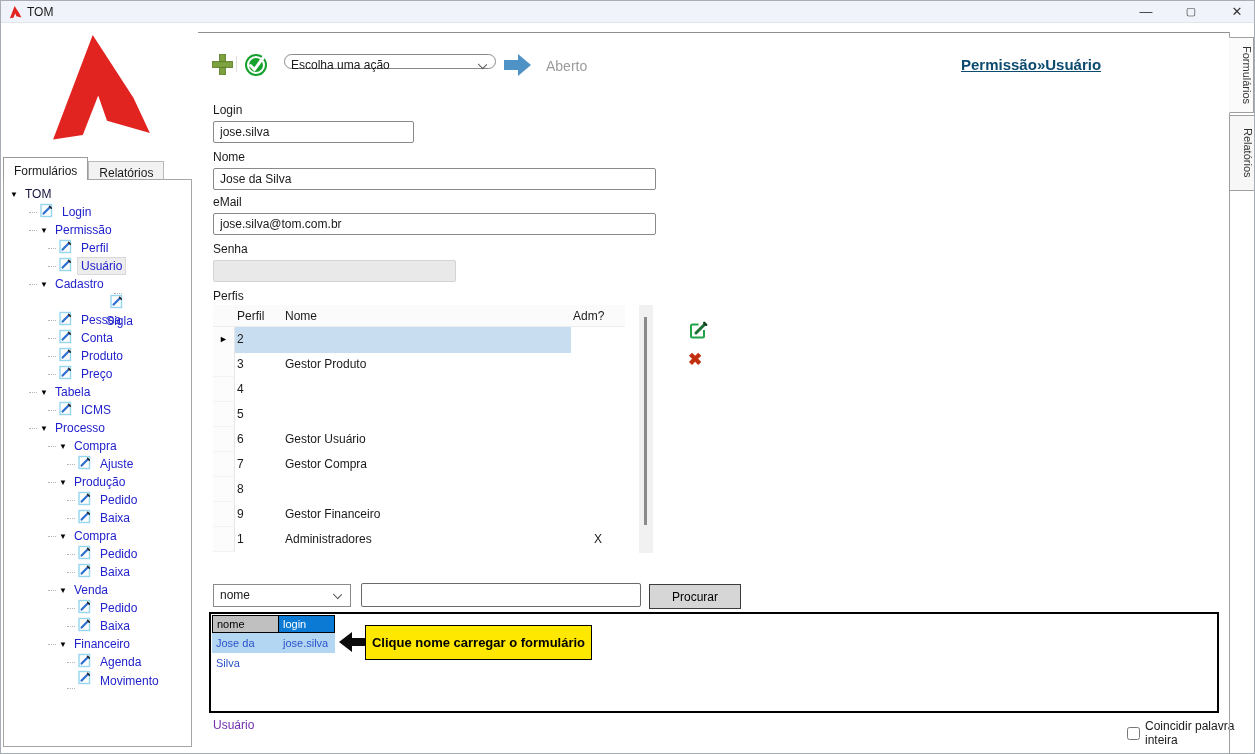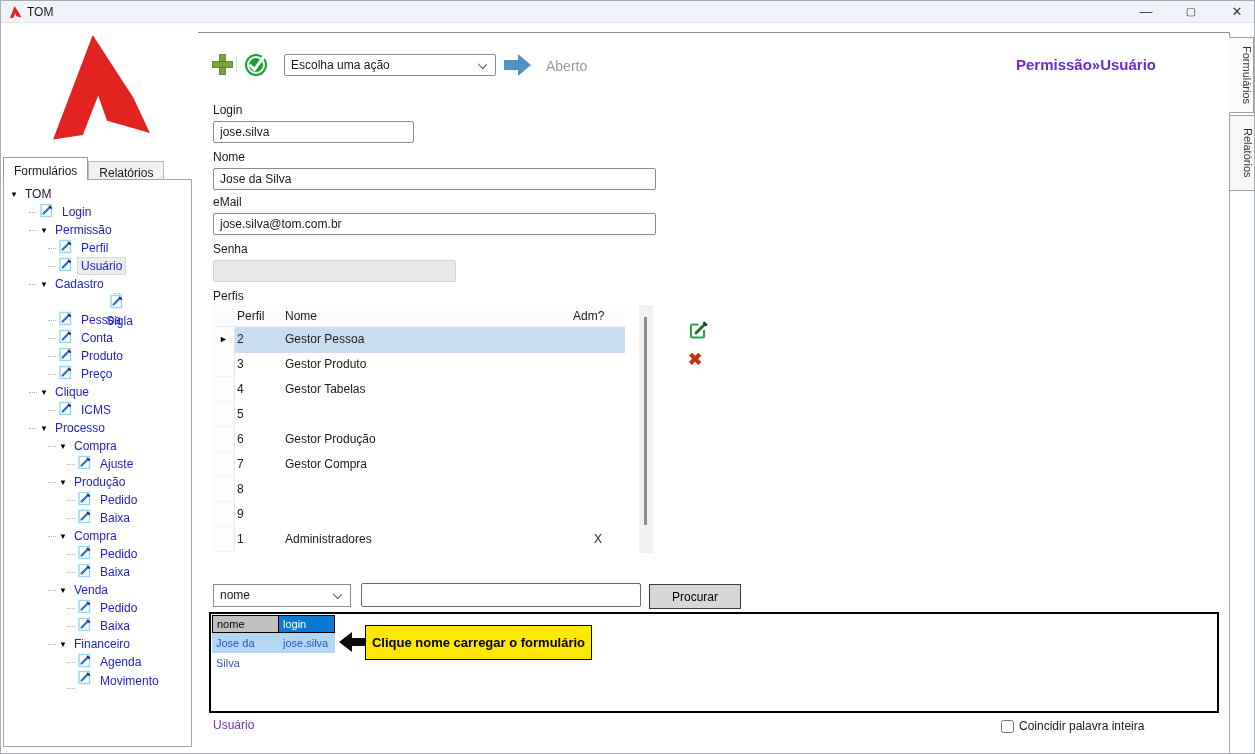--- a/index.html
+++ b/index.html
@@ -28,25 +28,25 @@
   .tree-exp { font-size:8px; color:#000; width:12px; flex:none; }
   .tree-doc { width:15px; flex:none; margin-right:4px; }
   .tree-label { font-size:12px; color:#2222cc; padding:1px 3px; }
   .tree-item.root .tree-label { color:#14143c; }
   .tree-item.selected .tree-label { background:#ededed; outline:1px solid #d9d9d9; }
   
   .main-top-line { position:absolute; left:197px; top:31px; width:1031px; height:0; border-top:1px solid #909090; }
   .icon-plus { position:absolute; left:211px; top:53px; }
   .tb-sep { position:absolute; left:235px; top:55px; width:0; height:16px; border-left:1px solid #dedede; }
   .icon-check { position:absolute; left:242px; top:50px; }
-  .action-select { position:absolute; left:283px; top:53px; width:212px; height:22px; border:1px solid #8a8a8a; border-radius:2px; background:#fff; font-size:12px; color:#1a1a1a; line-height:21px; padding-left:6px; }
+  .action-select { position:absolute; left:283px; top:53px; width:212px; height:15px; border:1px solid #8a8a8a; border-radius:8px; background:#fff; font-size:12px; color:#1a1a1a; line-height:21px; padding-left:6px; }
   .action-select .chev { position:absolute; right:9px; top:6px; width:7px; height:7px; border-right:1.5px solid #555; border-bottom:1.5px solid #555; transform:rotate(45deg) scale(1,0.9); }
   .icon-go { position:absolute; left:503px; top:52px; }
   .status-text { position:absolute; left:545px; top:57px; font-size:14px; color:#9c9c9c; }
-  .breadcrumb { position:absolute; left:960px; top:55px; width:250px; text-align:center; font-size:15px; font-weight:bold; color:#6d28d9; }
+  .breadcrumb { position:absolute; left:960px; top:55px; width:250px; text-align:left; font-size:15px; font-weight:bold; color:#0c4a6e;text-decoration:underline; }
   .fld-label { position:absolute; font-size:12px; color:#1a1a1a; }
   .txt { position:absolute; height:22px; border:1px solid #8a8a8a; border-radius:2px; background:#fff; font-family:"Liberation Sans",sans-serif; font-size:12px; color:#1a1a1a; padding:0 6px; }
   .txt:disabled,.txt.disabled { background:#e9e9e9; border-color:#d4d4d4; }
   .btn-remover { position:absolute; left:491px; top:258px; width:161px; height:26px; background:#fff; border:1px solid #8f8f8f; border-radius:3px; font-size:12px; color:#1a1a1a; font-family:"Liberation Sans",sans-serif; }
   
   .grid { position:absolute; left:212px; top:304px; width:412px; height:248px; background:#fff; font-size:12px; color:#1a1a1a; }
   .g-head { display:grid; grid-template-columns:22px 48px 288px 54px; height:22px; align-items:center; border-bottom:1px solid #ededed; background:#fbfbfb; }
   .g-head .h { padding-left:2px; }
   .g-row { display:grid; grid-template-columns:22px 48px 288px 54px; height:25px; align-items:center; }
   .g-sel { height:100%; border-right:1px solid #e6e6e6; border-bottom:1px solid #f3f3f3; font-size:9px; line-height:25px; text-align:center; color:#000; background:#fcfcfc; }
@@ -69,21 +69,21 @@
   .r-h.c0 { width:67px; background:#c0c0c0; color:#000; }
   .r-h.c1 { width:56px; background:#0a7ad4; color:#fff; border-left:none; }
   .r-rows { position:absolute; left:1px; top:19px; }
   .r-row { display:flex; height:20px; background:#b3d7f2; }
   .r-c { font-size:11px; line-height:20px; color:#2a52cc; padding-left:4px; }
   .r-c.c0 { width:67px; }
   .r-c.c1 { width:56px; }
   .r-arrow { position:absolute; left:128px; top:17px; }
   .r-tip { position:absolute; left:154px; top:11px; width:227px; height:35px; background:#ffe800; border:1px solid #000; font-size:13px; font-weight:bold; color:#000; text-align:center; line-height:33px; }
   .footer-link { position:absolute; left:212px; top:717px; font-size:12px; color:#7030b0; }
-  .whole-word { position:absolute; left:1000px; top:718px; display:flex; align-items:center; gap:5px; font-size:12px; color:#1a1a1a; }
+  .whole-word { position:absolute; left:1126px; top:718px; display:flex; align-items:center; gap:5px; font-size:12px; color:#1a1a1a; }
   .whole-word input { width:13px; height:13px; }
   
   .right-line { position:absolute; left:1228px; top:31px; width:0; height:723px; border-left:1px solid #a0a0a0; }
   .v-tab { position:absolute; left:1229px; width:25px; writing-mode:vertical-rl; font-size:11px; color:#333; background:#f7f7f7; border:1px solid #a0a0a0; border-left:none; text-align:center; padding:8px 0; }
   .v-tab.t0 { top:36px; height:76px; border-left:1px solid #f7f7f7; margin-left:-1px; background:#fbfbfb; }
   .v-tab.t1 { top:114px; height:76px; }
 </style>
 </head>
 <body>
 
@@ -222,21 +222,21 @@
             <path d="M3.6 10.6 L9.6 4.4" stroke="#2f6fd0" stroke-width="2.2" stroke-linecap="round"></path>
             <path d="M9.6 3.4 l1.7 1.7" stroke="#222" stroke-width="1.5" stroke-linecap="round"></path>
           </svg>
     </span>
     <span class="tree-label">Preço</span>
   </div>
       <div class="tree-item" style="padding-left: 25px;">
     <span class="tree-stub"></span>
     <span class="tree-exp">▼</span>
 
-    <span class="tree-label">Clique</span>
+    <span class="tree-label">Tabela</span>
   </div>
       <div class="tree-item" style="padding-left: 44px;">
     <span class="tree-stub"></span>
 
     <span class="tree-doc">
       <svg width="14" height="15" viewBox="0 0 14 15">
             <rect x="1" y="1.5" width="10.5" height="12" fill="#fdfdfd" stroke="#96d6ee" stroke-width="1.4"></rect>
             <path d="M3.6 10.6 L9.6 4.4" stroke="#2f6fd0" stroke-width="2.2" stroke-linecap="round"></path>
             <path d="M9.6 3.4 l1.7 1.7" stroke="#222" stroke-width="1.5" stroke-linecap="round"></path>
           </svg>
@@ -430,60 +430,59 @@
     <div class="g-head">
       <div class="h"></div>
       <div class="h">Perfil</div>
       <div class="h">Nome</div>
       <div class="h" style="">Adm?</div>
     </div>
     <div id="perfis-rows">
         <div class="g-row selected">
     <div class="g-sel">►</div>
     <div class="g-c perfil">2</div>
-    <div class="g-c nome">Gestor Pessoa</div>
     <div class="g-c adm"></div>
   </div>
         <div class="g-row">
     <div class="g-sel"></div>
     <div class="g-c perfil">3</div>
     <div class="g-c nome">Gestor Produto</div>
     <div class="g-c adm"></div>
   </div>
         <div class="g-row">
     <div class="g-sel"></div>
     <div class="g-c perfil">4</div>
-    <div class="g-c nome">Gestor Tabelas</div>
     <div class="g-c adm"></div>
   </div>
         <div class="g-row">
     <div class="g-sel"></div>
     <div class="g-c perfil">5</div>
     <div class="g-c adm"></div>
   </div>
         <div class="g-row">
     <div class="g-sel"></div>
     <div class="g-c perfil">6</div>
-    <div class="g-c nome">Gestor Produção</div>
+    <div class="g-c nome">Gestor Usuário</div>
     <div class="g-c adm"></div>
   </div>
         <div class="g-row">
     <div class="g-sel"></div>
     <div class="g-c perfil">7</div>
     <div class="g-c nome">Gestor Compra</div>
     <div class="g-c adm"></div>
   </div>
         <div class="g-row">
     <div class="g-sel"></div>
     <div class="g-c perfil">8</div>
     <div class="g-c adm"></div>
   </div>
         <div class="g-row">
     <div class="g-sel"></div>
     <div class="g-c perfil">9</div>
+    <div class="g-c nome">Gestor Financeiro</div>
     <div class="g-c adm"></div>
   </div>
         <div class="g-row">
     <div class="g-sel"></div>
     <div class="g-c perfil">1</div>
     <div class="g-c nome">Administradores</div>
     <div class="g-c adm">X</div>
   </div>
       </div>
   </div>

